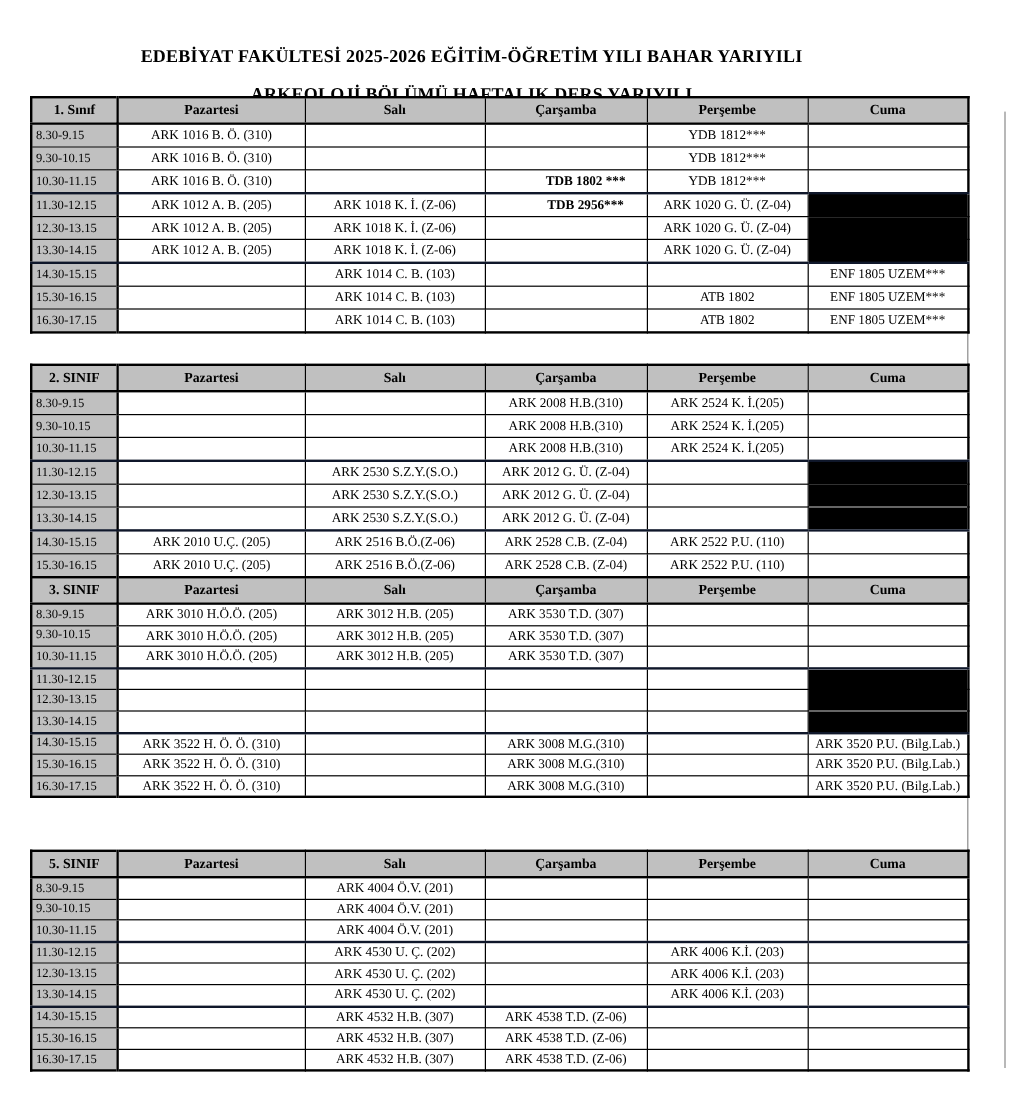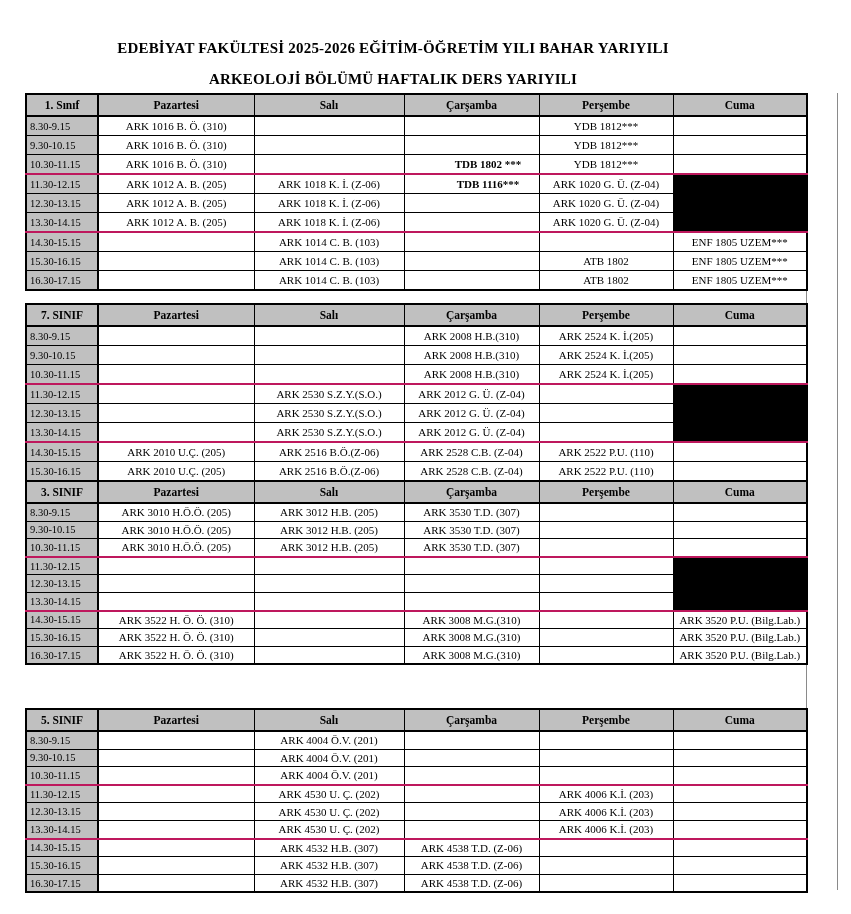--- a/index.html
+++ b/index.html
@@ -15,39 +15,39 @@
   .title{top:40px;}
   .subtitle{top:71px;}
   .gridline-v{position:absolute;top:93px;height:797px;width:1px;background:#8a8a8a;}
   .gridline-inner{left:806px;}
   .gridline-outer{left:837px;}
   table.schedule{
     position:absolute;left:25px;width:781px;
     border-collapse:collapse;table-layout:fixed;background:#fff;
     border:2px solid #000;
   }
-  .t0{top:93px;}.t1{top:303px;}.t2{top:480px;}.t3{top:708px;}
+  .t0{top:80px;}.t1{top:303px;}.t2{top:480px;}.t3{top:708px;}
   .schedule th,.schedule td{
     border:1px solid #000;padding:0;overflow:hidden;white-space:nowrap;
     text-align:center;vertical-align:middle;
   }
   .schedule th{
     background:#c0c0c0;font-weight:bold;font-size:11.5px;height:20px;
     border-bottom:2px solid #000;
   }
   .schedule td{font-size:11px;height:18px;}
   .t2 td,.t3 td{height:16.6px;}
   .schedule td.time{
     background:#c0c0c0;font-weight:normal;font-size:10.5px;
     text-align:left;padding-left:3px;border-right:2px solid #000;
   }
   .schedule th.corner{border-right:2px solid #000;}
   .schedule td.black{background:#000;}
   .schedule td.bold{font-weight:bold;padding-left:33px;}
-  .schedule tr.group-end td{border-bottom:2px solid #be185d;}
+  .schedule tr.group-end td{border-bottom:2px solid #0f172a;}
 </style>
 </head>
 <body>
 
 <div class="page">
   <div class="title">EDEBİYAT FAKÜLTESİ 2025-2026 EĞİTİM-ÖĞRETİM YILI BAHAR YARIYILI</div>
   <div class="subtitle">ARKEOLOJİ BÖLÜMÜ HAFTALIK DERS YARIYILI</div>
 
   <div class="gridline-v gridline-inner"></div>
   <div class="gridline-v gridline-outer"></div>
@@ -93,21 +93,21 @@
           <td>ARK 1016 B. Ö. (310)</td>
           <td></td>
           <td class="bold">TDB 1802 ***</td>
           <td>YDB 1812***</td>
           <td></td>
         </tr>
         <tr>
           <td class="time">11.30-12.15</td>
           <td>ARK 1012 A. B. (205)</td>
           <td>ARK 1018 K. İ. (Z-06)</td>
-          <td class="bold">TDB 1116***</td>
+          <td class="bold">TDB 2956***</td>
           <td>ARK 1020 G. Ü. (Z-04)</td>
           <td class="black"></td>
         </tr>
         <tr>
           <td class="time">12.30-13.15</td>
           <td>ARK 1012 A. B. (205)</td>
           <td>ARK 1018 K. İ. (Z-06)</td>
           <td></td>
           <td>ARK 1020 G. Ü. (Z-04)</td>
           <td class="black"></td>
@@ -150,21 +150,21 @@
       <colgroup>
         <col style="width: 72px;">
         <col style="width: 156px;">
         <col style="width: 150px;">
         <col style="width: 135px;">
         <col style="width: 134px;">
         <col style="width: 134px;">
       </colgroup>
       <thead>
         <tr>
-          <th class="corner">7. SINIF</th>
+          <th class="corner">2. SINIF</th>
           <th>Pazartesi</th>
           <th>Salı</th>
           <th>Çarşamba</th>
           <th>Perşembe</th>
           <th>Cuma</th>
         </tr>
       </thead>
       <tbody>
         <tr>
           <td class="time">8.30-9.15</td>

